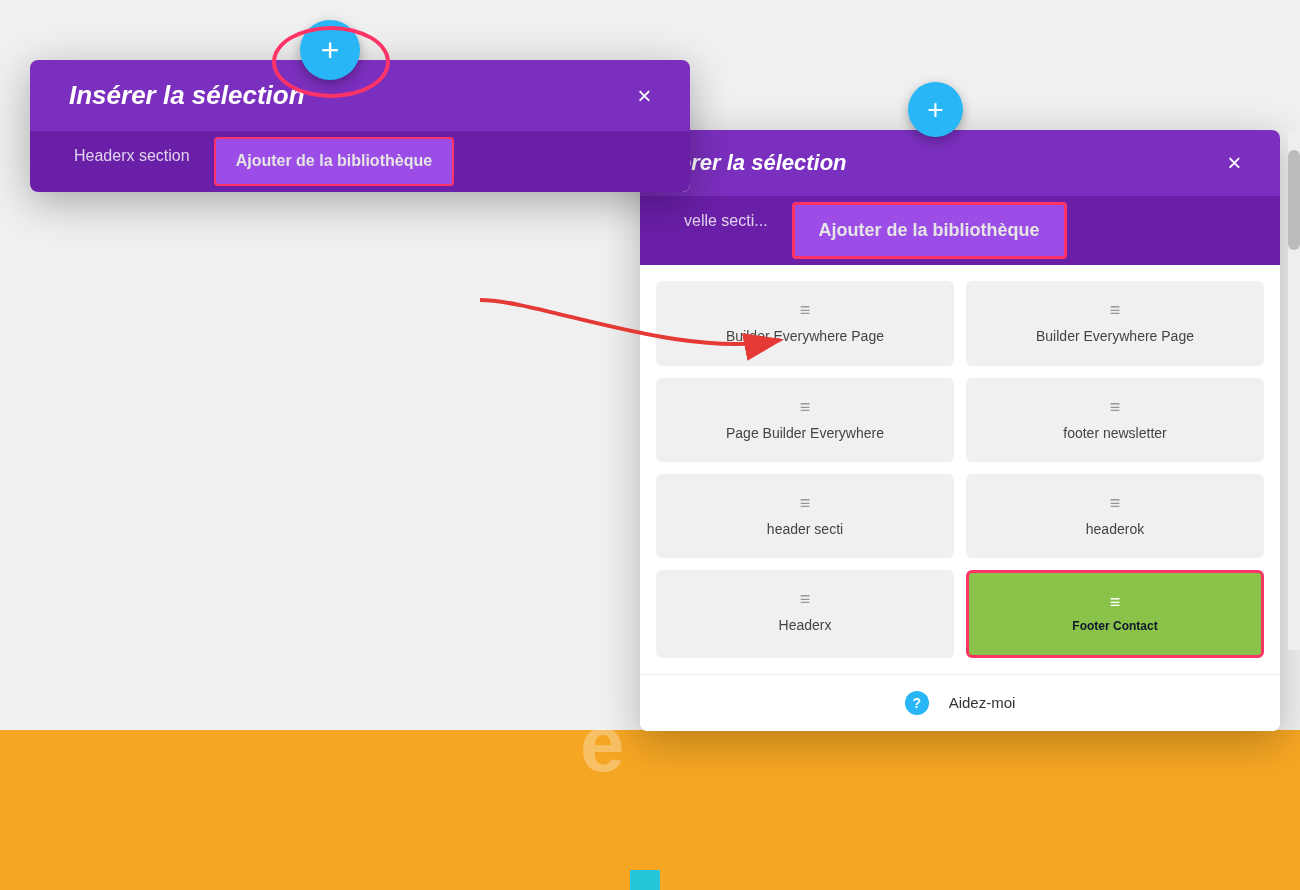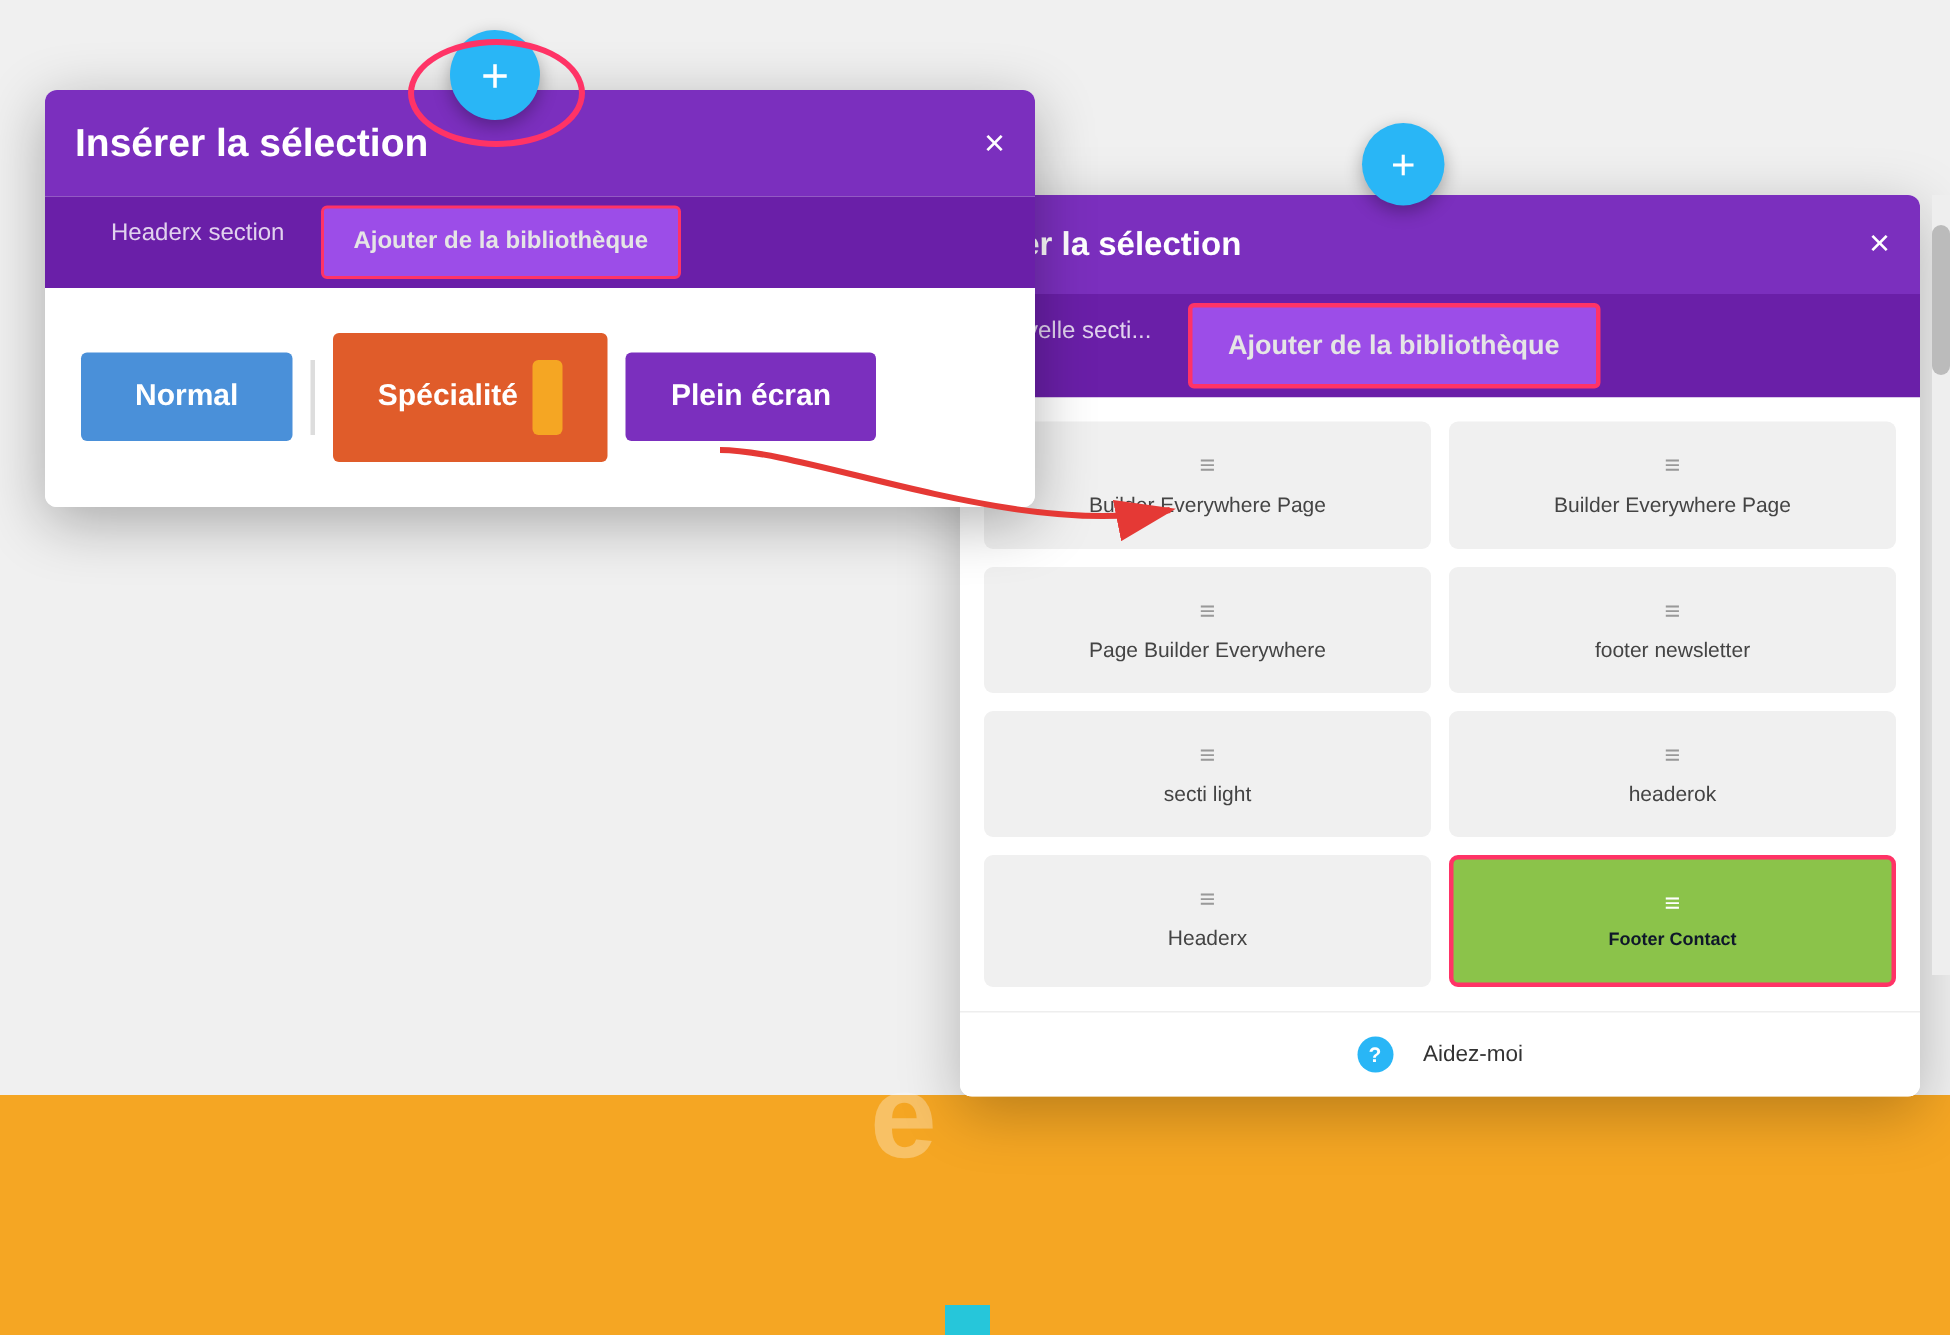--- a/index.html
+++ b/index.html
@@ -20,24 +20,25 @@
       width: 660px;
       background: white;
       border-radius: 8px;
       box-shadow: 0 10px 40px rgba(0,0,0,0.3);
       overflow: hidden;
       z-index: 20;
     }
 
     .dialog-header {
       background: #7b2fbe;
-      padding: 20px 20px;
+      padding: 20px 39px;
       display: flex;
       align-items: center;
       justify-content: space-between;
+      font-style: italic;
     }
 
     .dialog-title {
       color: white;
       font-size: 26px;
       font-weight: 700;
     }
 
     .dialog-close {
       color: white;
@@ -413,21 +414,21 @@
       <span class="menu-icon">≡</span>
       <span class="item-label">Page Builder Everywhere</span>
     </div>
     <div class="library-item">
       <span class="menu-icon">≡</span>
       <span class="item-label">footer newsletter</span>
     </div>
 
     <div class="library-item">
       <span class="menu-icon">≡</span>
-      <span class="item-label">secti light</span>
+      <span class="item-label">header secti</span>
     </div>
     <div class="library-item">
       <span class="menu-icon">≡</span>
       <span class="item-label">headerok</span>
     </div>
 
     <div class="library-item">
       <span class="menu-icon">≡</span>
       <span class="item-label">Headerx</span>
     </div>
@@ -449,29 +450,20 @@
 <div class="plus-btn-second"></div>
 
 <div class="dialog-first">
   <div class="dialog-header">
     <span class="dialog-title">Insérer la sélection</span>
     <span class="dialog-close">×</span>
   </div>
   <div class="dialog-tabs">
     <div class="tab-item">Headerx section</div>
     <div class="tab-item active">Ajouter de la bibliothèque</div>
-  </div>
-  <div class="dialog-body">
-    <button class="btn-normal">Normal</button>
-    <div class="btn-divider"></div>
-    <button class="btn-specialite">
-      <span>Spécialité</span>
-      <span class="btn-specialite-orange"></span>
-    </button>
-    <button class="btn-plein">Plein écran</button>
   </div>
 </div>
 
 <div class="plus-btn-container">
   <div class="oval-highlight"></div>
   <div class="plus-btn"></div>
 </div>
 
 <div class="arrow-container">
   <svg class="arrow-svg" viewBox="0 0 340 120" xmlns="http://www.w3.org/2000/svg">

